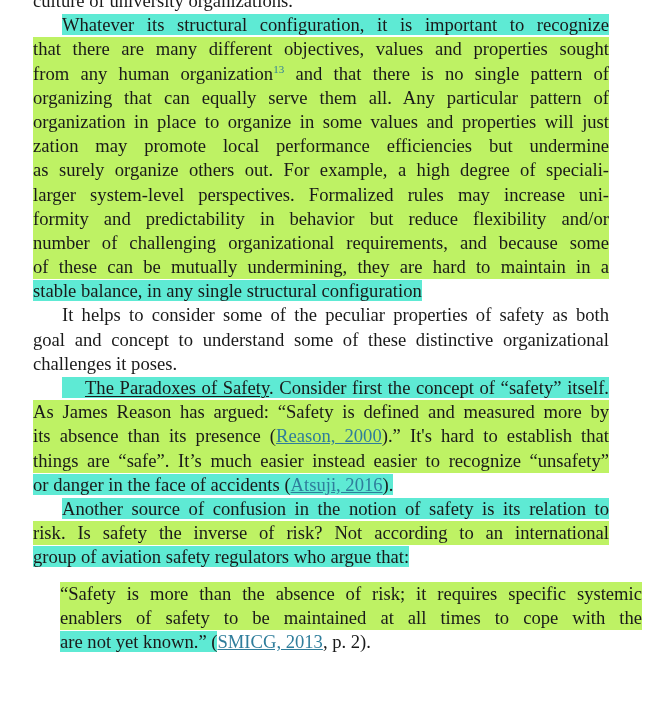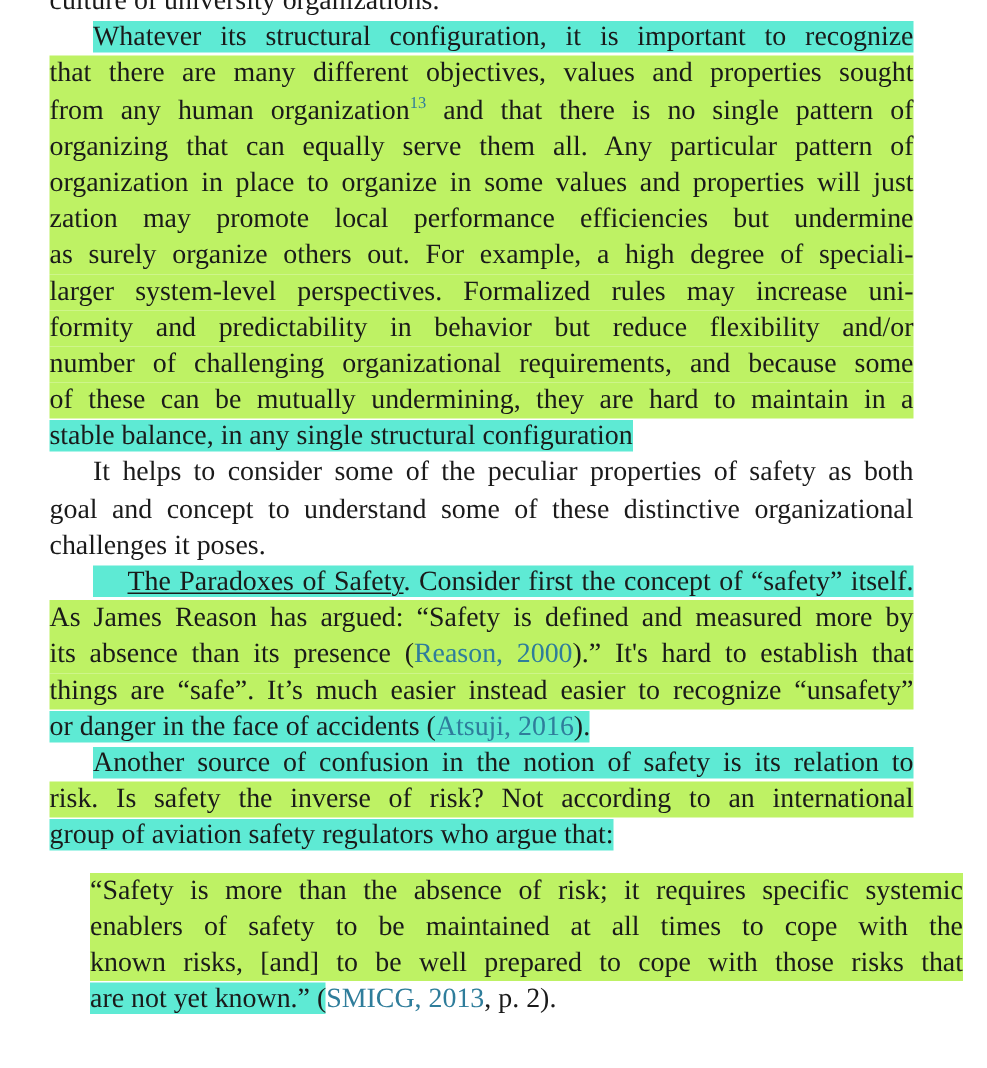--- a/index.html
+++ b/index.html
@@ -37,20 +37,21 @@
       padding-left: 29px;
     }
     .hl {
       background: #5eead4;
     }
     .line.hl-full {
       background: #bef264;
     }
     .cite {
       color: #2f7d9b;
+      text-decoration: underline;
     }
     .sup {
       font-size: 11px;
       vertical-align: super;
       line-height: 0;
       color: #2f7d9b;
     }
     .underline {
       text-decoration: underline;
       text-decoration-thickness: 1px;
@@ -105,17 +106,16 @@
     <span class="line indent"><span class="hl">Another source of confusion in the notion of safety is its relation to</span></span>
     <span class="line hl-full">risk. Is safety the inverse of risk? Not according to an international</span>
     <span class="line last"><span class="hl">group of aviation safety regulators who argue that:</span></span>
   </div>
 
   <div class="gap"></div>
 
   <div class="quote">
     <span class="line hl-full">“Safety is more than the absence of risk; it requires specific systemic</span>
     <span class="line hl-full">enablers of safety to be maintained at all times to cope with the</span>
-    <span class="line hl-full">known risks, [and] to be well prepared to cope with those risks that</span>
     <span class="line last"><span class="hl">are not yet known.” (</span><span class="cite">SMICG, 2013</span><span>, p. 2).</span></span>
   </div>
 
 </div>
 
 </body></html>

